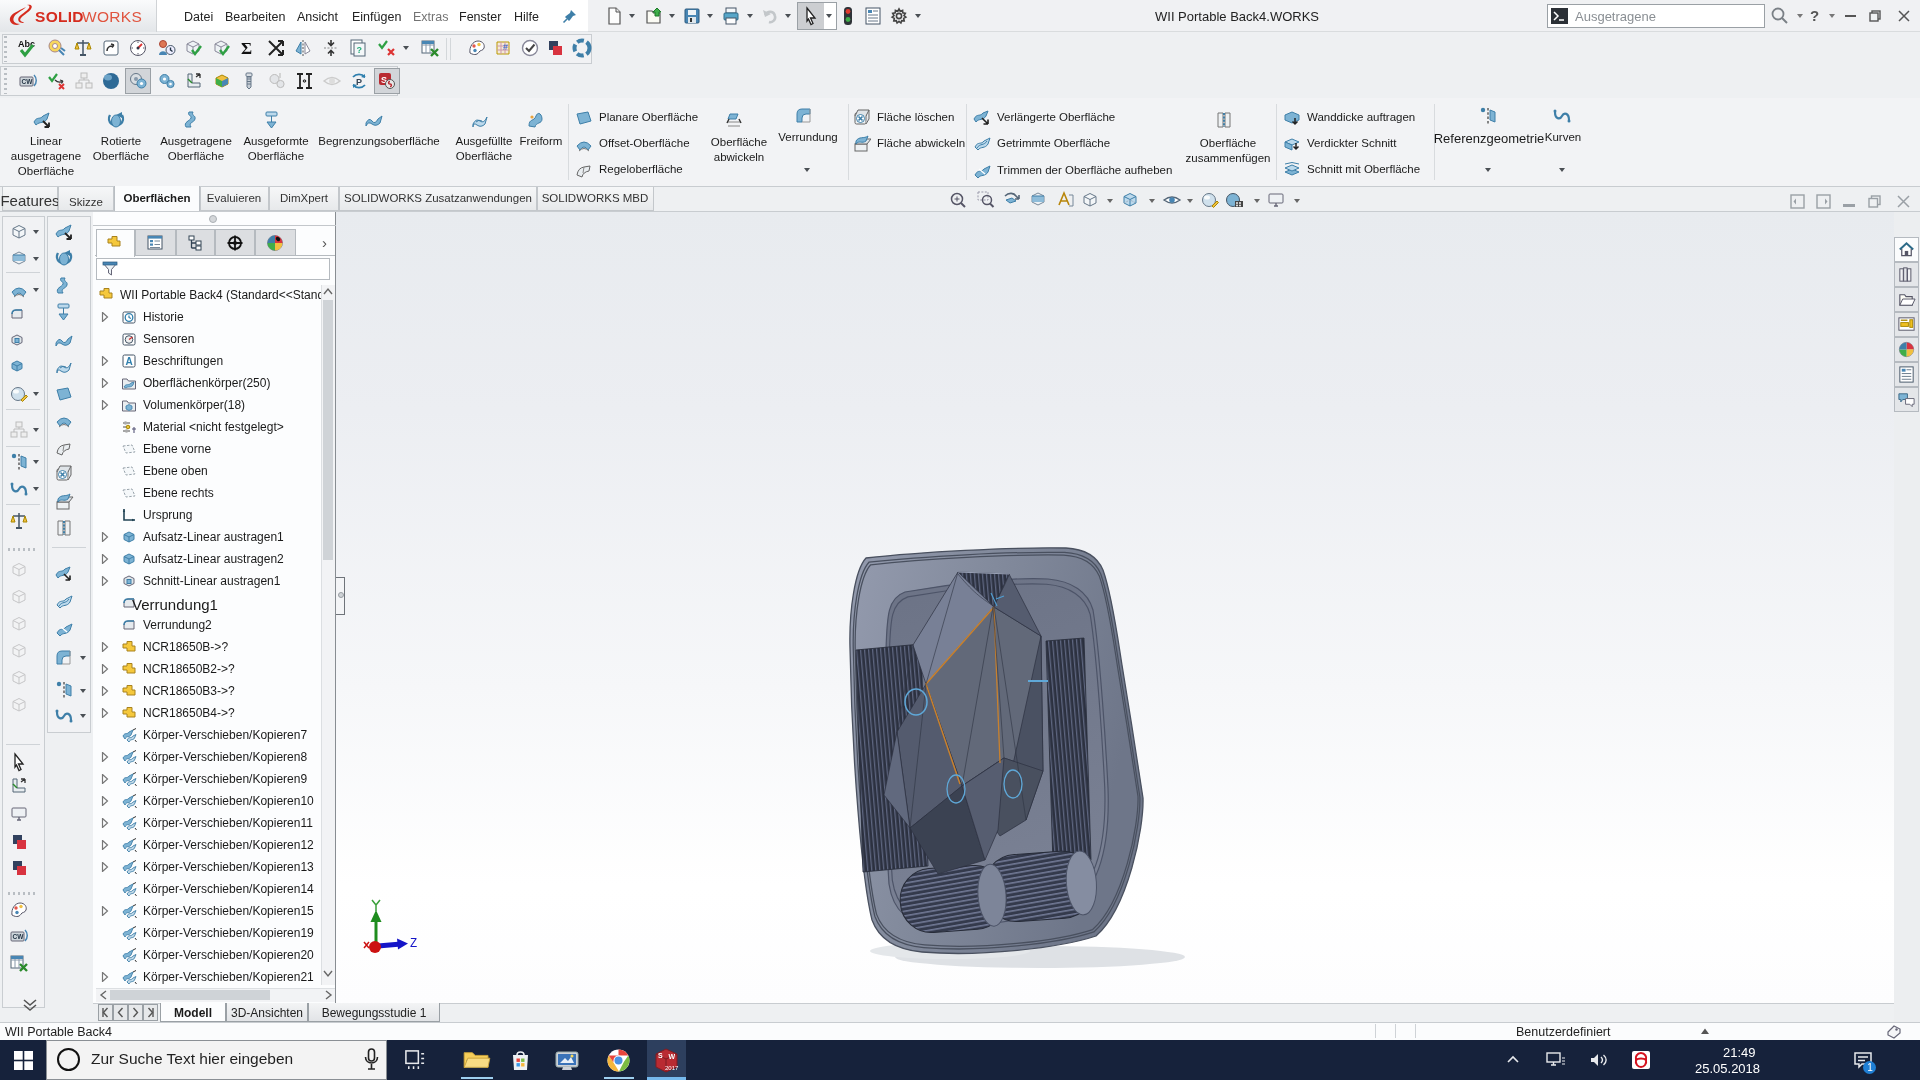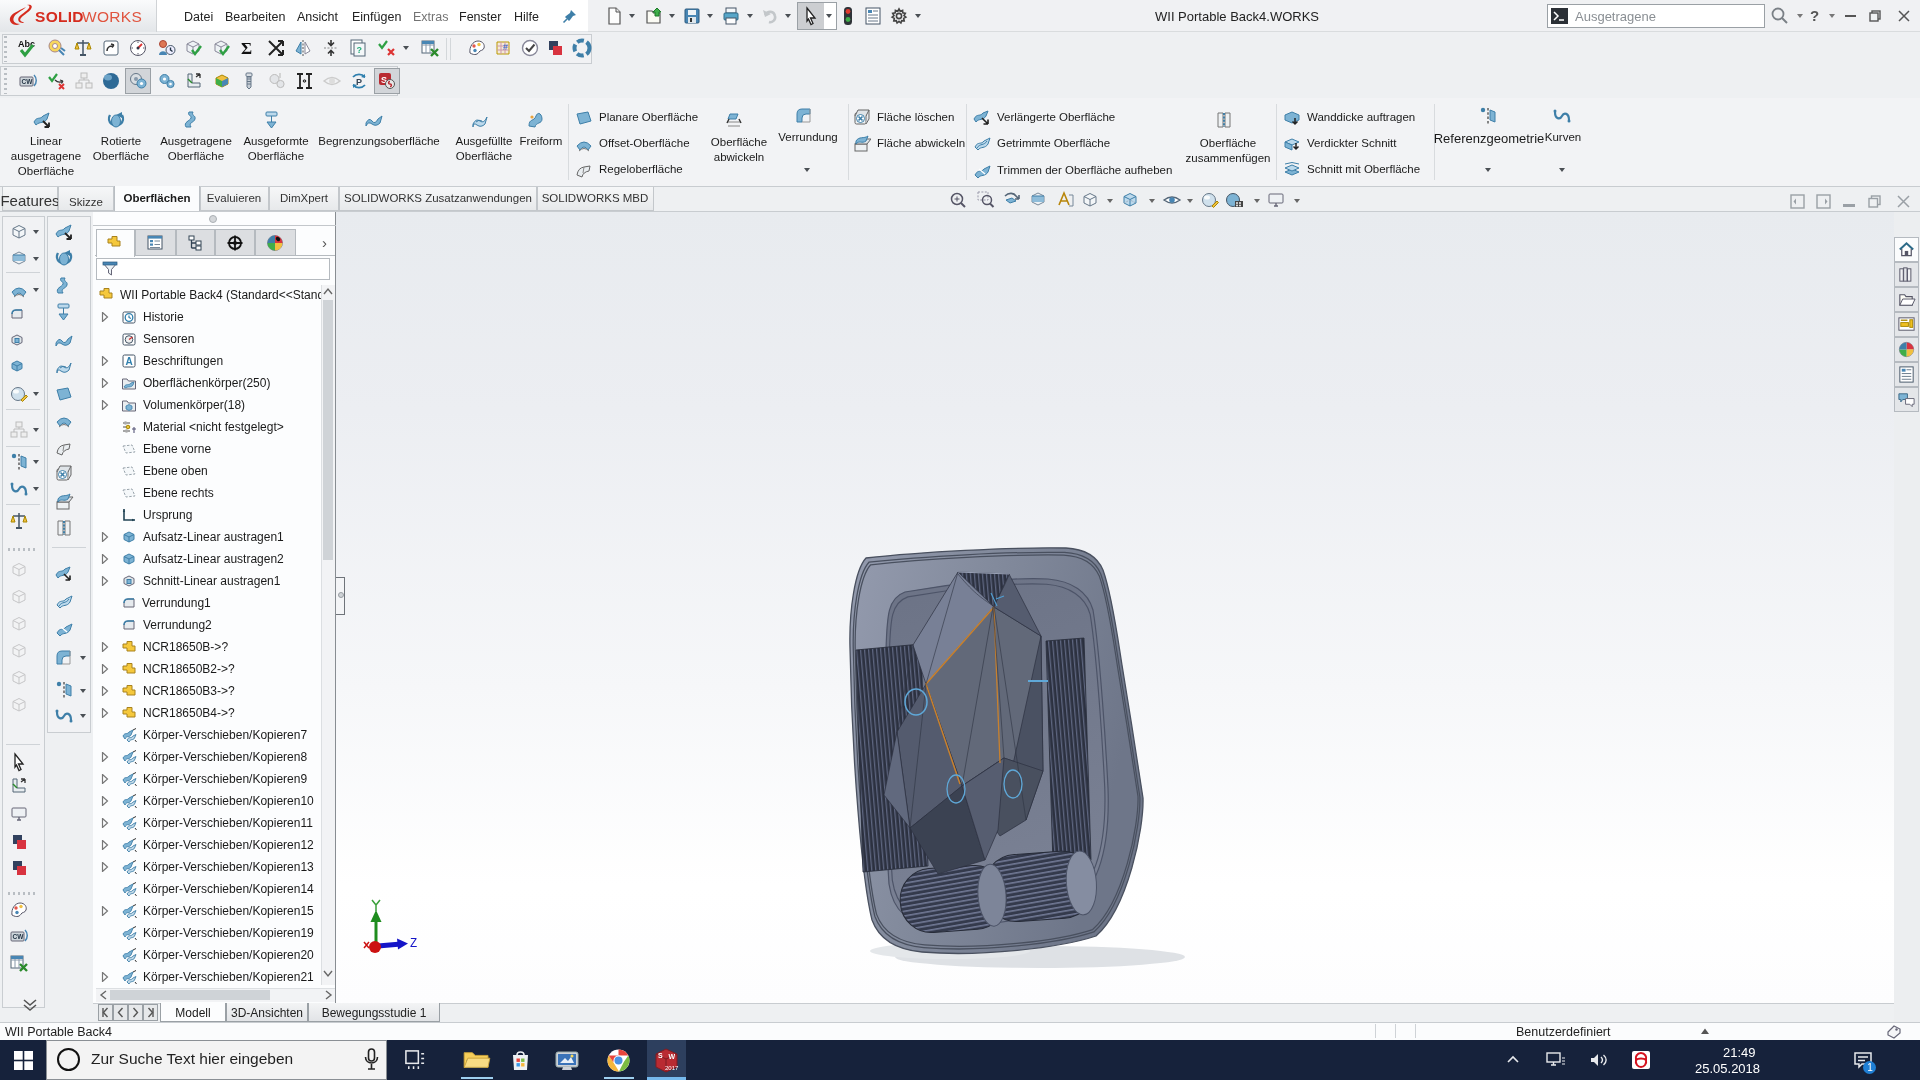--- a/index.html
+++ b/index.html
@@ -897,21 +897,21 @@
   </svg>
 <svg style="position:absolute;left:121px;top:573px" width="16" height="16" viewBox="0 0 16 16">
     <path d="M3 5.5 L8 3 L13 5.5 L13 10.5 L8 13 L3 10.5 Z" fill="#dfe6ea" stroke="#667"></path>
     <rect x="6" y="6.5" width="4" height="4" fill="#7db3d4" stroke="#3e7fa8"></rect>
   </svg>
 <div class="txt" style="left:143px;top:574px;font-size:12px">Schnitt-Linear austragen1</div>
 <svg style="position:absolute;left:121px;top:595px" width="16" height="16" viewBox="0 0 16 16">
     <path d="M3 8 Q3 4 7 4 L13 4 L13 12 L3 12 Z" fill="#e6eaee" stroke="#667"></path>
     <path d="M3 8 Q3 4 7 4 L13 4" stroke="#3e7fa8" stroke-width="1.6" fill="none"></path>
   </svg>
-<div class="txt" style="left:142px;top:596px;font-size:12px">Verrundung1</div>
+<div class="txt" style="left:132px;top:596px;font-size:15px">Verrundung1</div>
 <svg style="position:absolute;left:121px;top:617px" width="16" height="16" viewBox="0 0 16 16">
     <path d="M3 8 Q3 4 7 4 L13 4 L13 12 L3 12 Z" fill="#e6eaee" stroke="#667"></path>
     <path d="M3 8 Q3 4 7 4 L13 4" stroke="#3e7fa8" stroke-width="1.6" fill="none"></path>
   </svg>
 <div class="txt" style="left:143px;top:618px;font-size:12px">Verrundung2</div>
 <svg style="position:absolute;left:101px;top:642px" width="8" height="10" viewBox="0 0 8 10">
     <path d="M1.5 0.5 L6.5 5 L1.5 9.5 Z" fill="none" stroke="#777" stroke-width="1.2"></path>
   </svg>
 <svg style="position:absolute;left:121px;top:639px" width="16" height="16" viewBox="0 0 16 16">
     <path d="M2 9 L2 5 L6 5 L6 2.5 L11 2.5 L11 7 L14 7 L14 12 L6 12 L6 9 Z" fill="#f5c83c" stroke="#a8821e" stroke-width="1"></path>
@@ -1184,21 +1184,21 @@
 <svg style="position:absolute;left:128px;top:1004px" width="15" height="17" viewBox="0 0 15 17">
     <rect x="0.5" y="0.5" width="14" height="16" fill="#e6e8ea" stroke="#9aa0a5"></rect>
     <path d="M5.5 4 L9.5 8.5 L5.5 13" stroke="#555" stroke-width="1.4" fill="none"></path>
   </svg>
 <svg style="position:absolute;left:143px;top:1004px" width="15" height="17" viewBox="0 0 15 17">
     <rect x="0.5" y="0.5" width="14" height="16" fill="#e6e8ea" stroke="#9aa0a5"></rect>
     <path d="M5.5 4 L9.5 8.5 L5.5 13" stroke="#555" stroke-width="1.4" fill="none"></path>
     <path d="M10 4 L10 13" stroke="#555" stroke-width="1.4"></path>
   </svg>
 <div class="ab" style="left:160px;top:1003px;width:66px;height:19px;background:#fcfdfe;border:1px solid #9aa0a5;border-top:none"></div>
-<div class="txt ctr" style="left:193px;top:1006px;font-size:12px;font-weight:normal">Modell</div>
+<div class="txt ctr" style="left:193px;top:1006px;font-size:12px;font-weight:bold">Modell</div>
 <div class="ab" style="left:226px;top:1003px;width:82px;height:19px;background:linear-gradient(180deg,#f3f4f5,#e2e4e7);border:1px solid #9aa0a5;border-top:none"></div>
 <div class="txt ctr" style="left:267px;top:1006px;font-size:12px;color:#222">3D-Ansichten</div>
 <div class="ab" style="left:308px;top:1003px;width:132px;height:19px;background:linear-gradient(180deg,#f3f4f5,#e2e4e7);border:1px solid #9aa0a5;border-top:none"></div>
 <div class="txt ctr" style="left:374px;top:1006px;font-size:12px;color:#222">Bewegungsstudie 1</div>
 <div class="ab" style="left:0;top:1022px;width:1920px;height:18px;background:#fbfcfd;border-top:1px solid #c8ccd0"></div>
 <div class="txt" style="left:5px;top:1025px;font-size:12.5px;color:#222">WII Portable Back4</div>
 <div class="vline" style="left:1375px;top:1024px;height:14px;background:#cfd3d7"></div>
 <div class="vline" style="left:1395px;top:1024px;height:14px;background:#cfd3d7"></div>
 <div class="vline" style="left:1415px;top:1024px;height:14px;background:#cfd3d7"></div>
 <div class="txt" style="left:1516px;top:1025px;font-size:12.5px;color:#222">Benutzerdefiniert</div>

